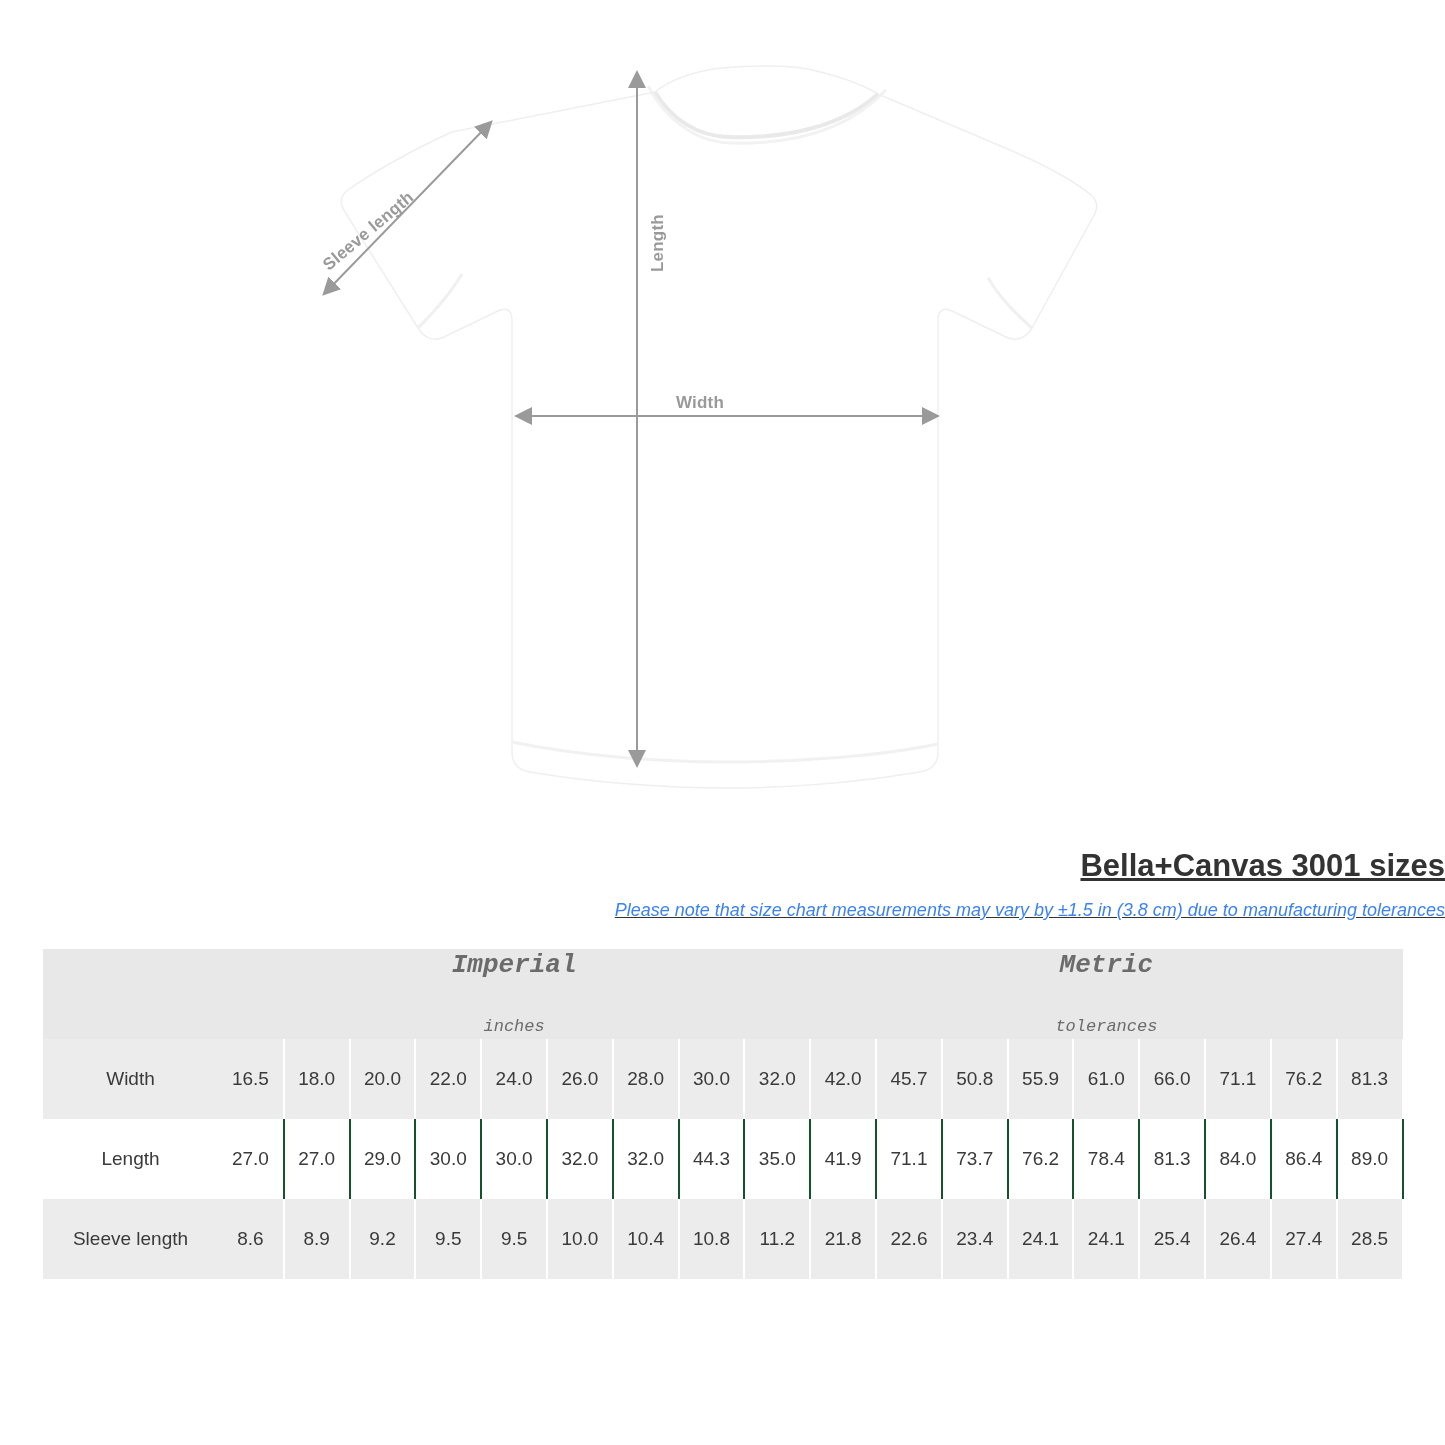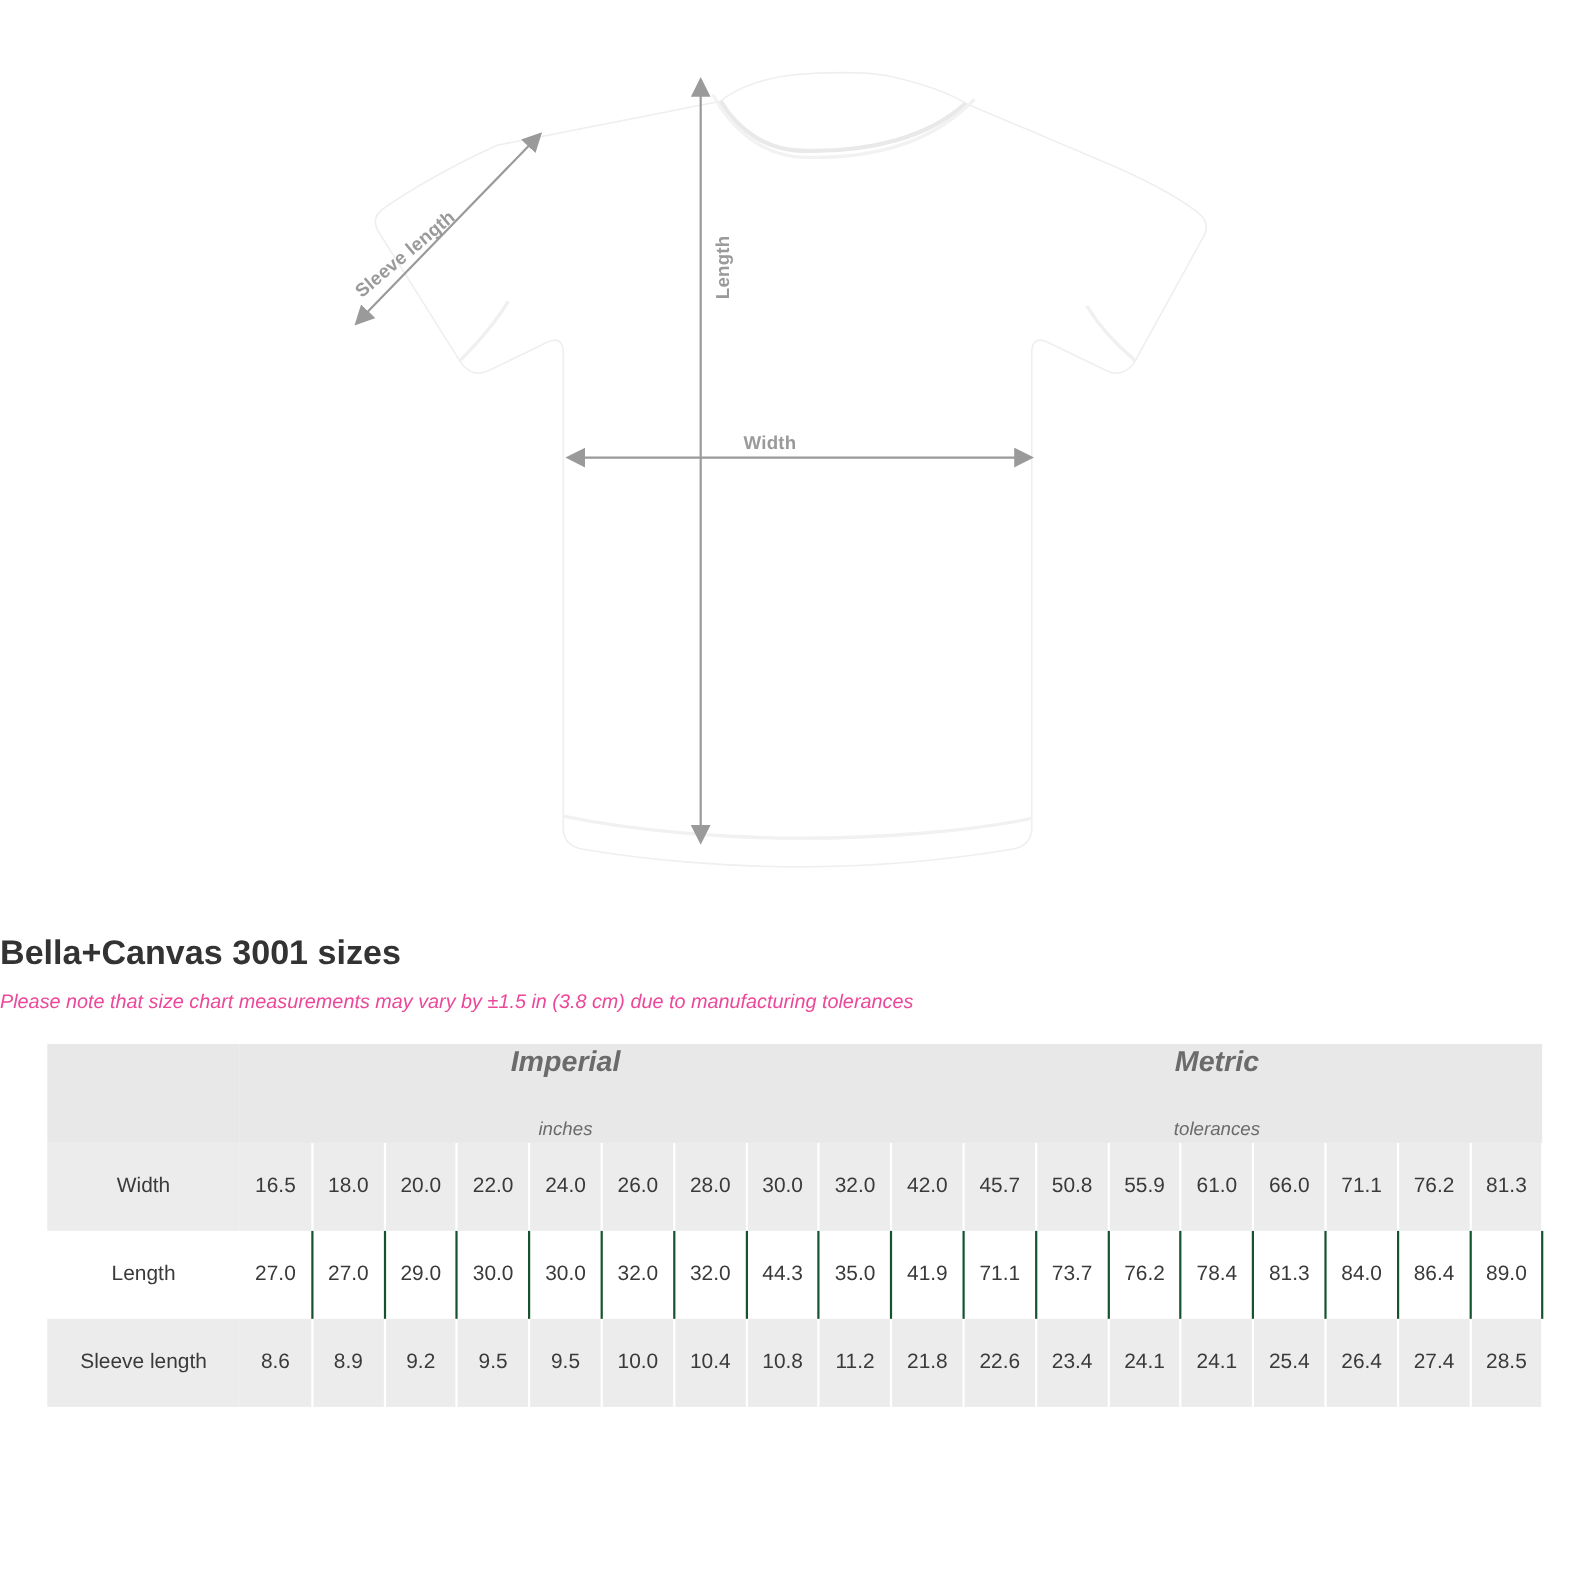--- a/index.html
+++ b/index.html
@@ -52,33 +52,34 @@
   }
   .dim-label.sleeve-label {
     left: 332px;
     top: 255px;
     transform: rotate(-40deg);
     transform-origin: left bottom;
   }
 
   
   .title-block {
-    text-align: left;
+    text-align: right;
     margin-top: 18px;
+    text-decoration: underline;
   }
   .chart-title {
     font-size: 31px;
     font-weight: bold;
     color: #333333;
     margin: 0;
   }
   .chart-note {
     font-size: 18px;
     font-style: italic;
-    color: #ec4899;
+    color: #3b82f6;
     margin: 16px 0 0 0;
   }
 
   
   .table-wrap {
     margin-top: 28px;
     padding: 0 43px;
     box-sizing: border-box;
     width: 1445px;
   }
@@ -93,20 +94,21 @@
     vertical-align: middle;
     font-size: 19px;
     color: #3a3a3a;
     padding: 0;
     height: 80px;
     font-weight: normal;
   }
   .unit-head {
     background: #e8e8e8;
     height: 116px;
+    font-family: Liberation Mono, monospace;
   }
   .unit-system {
     font-size: 26px;
     font-style: italic;
     font-weight: bold;
     color: #6b6b6b;
     line-height: 1.25;
   }
   .unit-sub {
     font-size: 17px;

